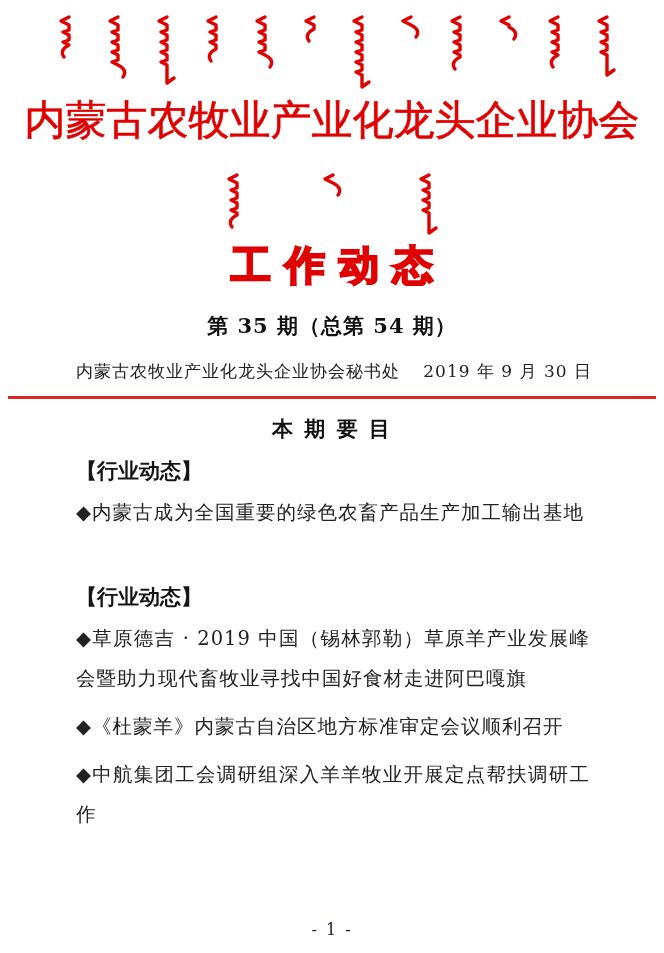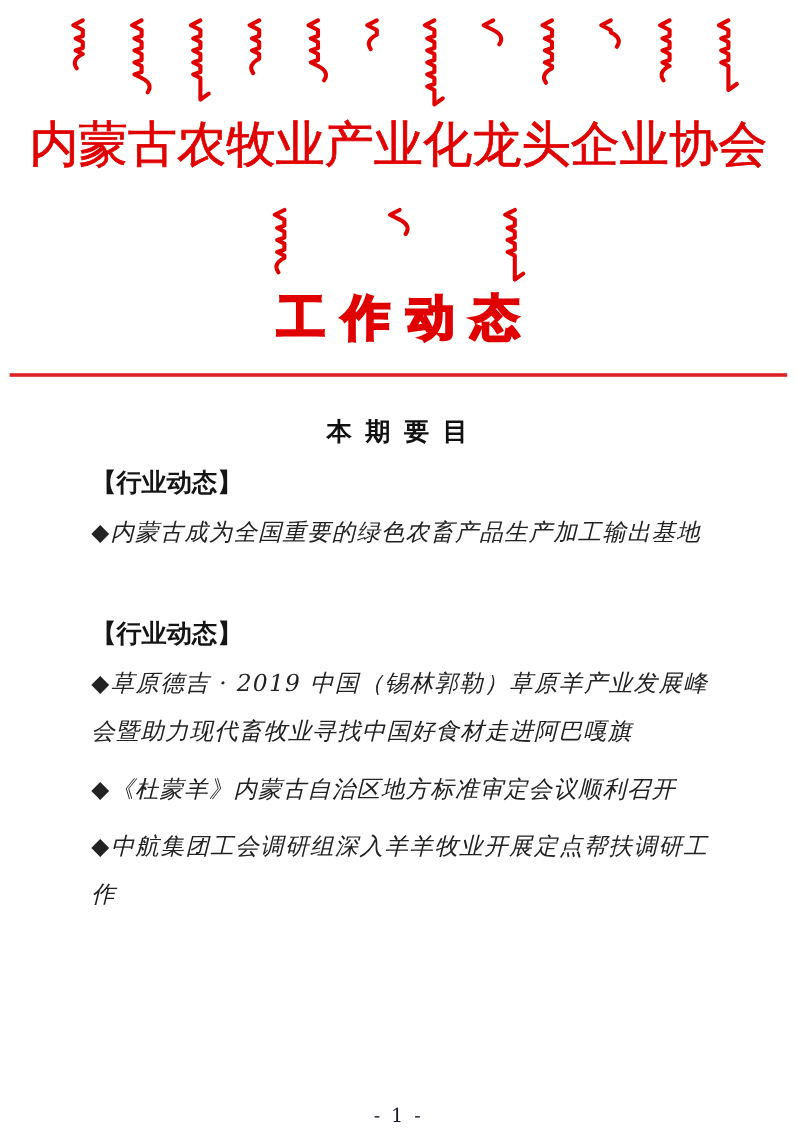--- a/index.html
+++ b/index.html
@@ -58,21 +58,21 @@
     letter-spacing:1px;
   }
   .red-rule{
     margin:13px 8px 0 8px;
     border:none;
     border-top:3px solid #dd2424;
     height:0;
   }
   
   .toc-title{
-    margin-top:32px;
+    margin-top:16px;
     text-align:center;
     font-size:21px;
     font-weight:bold;
     color:#111;
     letter-spacing:2px;
   }
   .sec-header{
     margin:14px 74px 0 76px;
     font-size:21px;
     font-weight:bold;
@@ -81,21 +81,20 @@
     line-height:28px;
   }
   .sec-header.gap{margin-top:50px;}
   .toc-item{
     margin:8px 74px 0 76px;
     font-size:19.5px;
     line-height:40px;
     color:#222;
     text-align:justify;
     letter-spacing:1px;
-    font-style:italic;
   }
   .page-number{
     position:absolute;
     left:0;right:0;
     bottom:14px;
     text-align:center;
     font-size:16px;
     color:#1a1a2e;
     letter-spacing:2px;
   }
@@ -153,21 +152,26 @@
     <i class="mw"><svg width="24" height="26" viewBox="0 0 24 26">
           <path d="M13 3 l-8 4 8 4 V11 q10 5 5 12" fill="none" stroke="currentColor" stroke-width="3.4" stroke-linecap="round" stroke-linejoin="round"></path>
         </svg></i>
     <i class="mw"><svg width="24" height="64" viewBox="0 0 24 64">
           <path d="M13 3 l-8 4 8 4 v5 l-6 2 6 3 v5 l-6 2 6 3 v5 l-6 2 6 3 V49 v12 l7 -5" fill="none" stroke="currentColor" stroke-width="3.4" stroke-linecap="round" stroke-linejoin="round"></path>
         </svg></i>
   </div>
 
   <h2 class="bulletin-title">工作动态</h2>
 
+  <div class="issue-line">第 35 期（总第 54 期）</div>
 
+  <div class="pub-row">
+    <span>内蒙古农牧业产业化龙头企业协会秘书处</span>
+    <span>2019 年 9 月 30 日</span>
+  </div>
 
   <hr class="red-rule">
 
   <div class="toc-title">本 期 要 目</div>
 
   <div class="sec-header">【行业动态】</div>
   <p class="toc-item">◆内蒙古成为全国重要的绿色农畜产品生产加工输出基地</p>
 
   <div class="sec-header gap">【行业动态】</div>
   <p class="toc-item">◆草原德吉 · 2019 中国（锡林郭勒）草原羊产业发展峰会暨助力现代畜牧业寻找中国好食材走进阿巴嘎旗</p>

